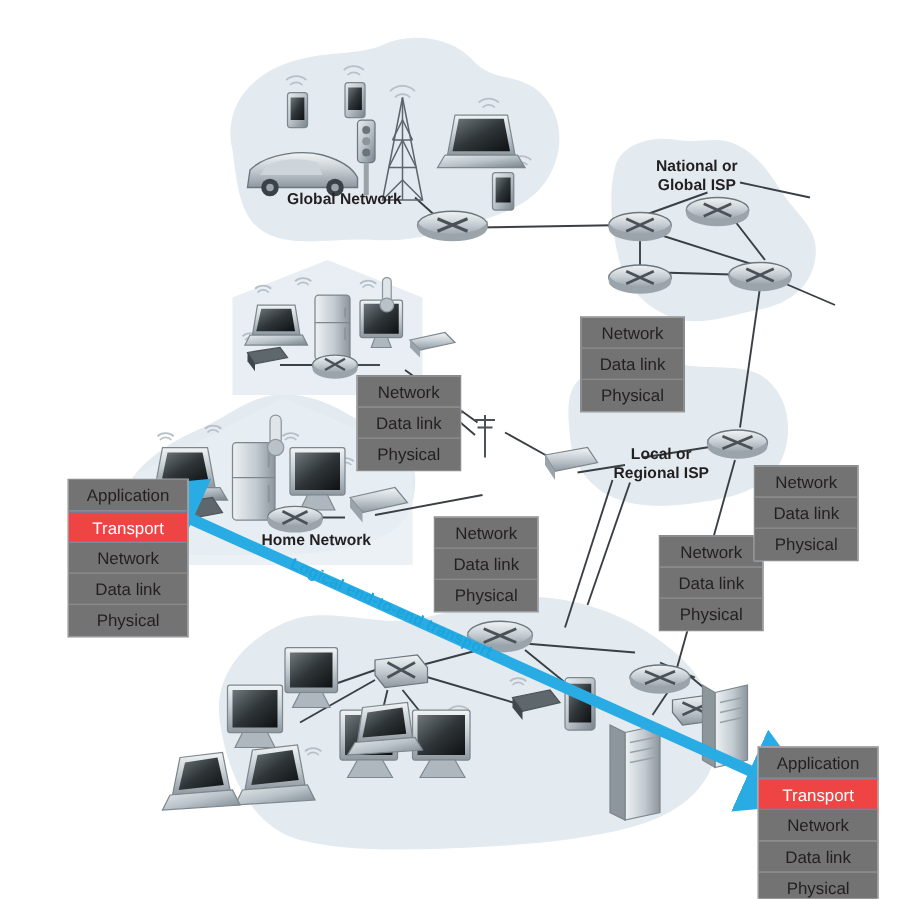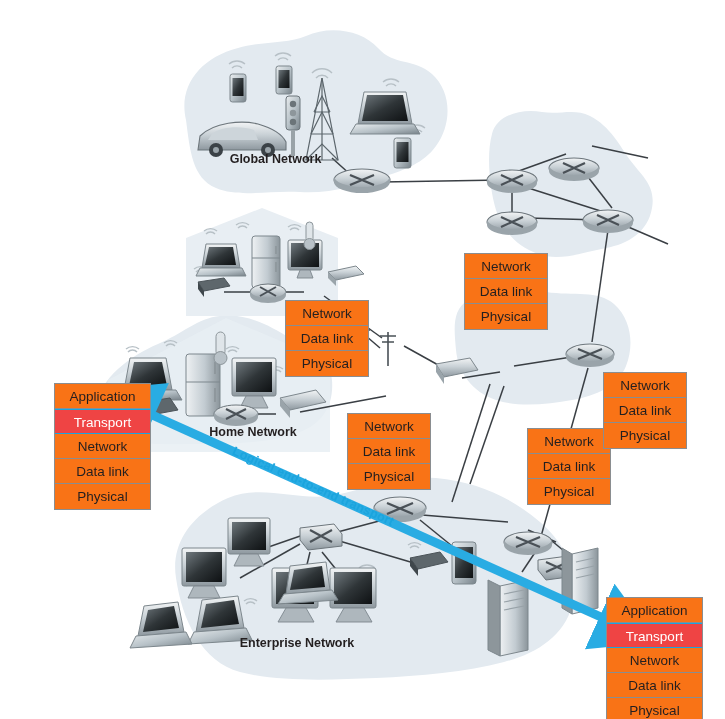--- a/index.html
+++ b/index.html
@@ -2,21 +2,21 @@
 <html><head>
 <meta charset="utf-8">
 <style>
   html,body{margin:0;padding:0;background:#ffffff;}
   body{width:725px;height:719px;font-family:"Liberation Sans",sans-serif;overflow:hidden;}
   #stage{position:relative;width:725px;height:719px;background:#fff;}
   svg.layer{position:absolute;left:0;top:0;width:725px;height:719px;}
   .stack{position:absolute;border:1.4px solid #8a8d90;background:#fff;box-sizing:border-box;}
   .stack .row{
     height:25px;line-height:25px;text-align:center;font-size:13.5px;color:#231f20;
-    border-bottom:1.4px solid #8a8d90;box-sizing:border-box;background:#f97316;white-space:nowrap;
+    border-bottom:1.4px solid #8a8d90;box-sizing:border-box;background:#737373;white-space:nowrap;
   }
   .stack .row:last-child{border-bottom:none;}
   .stack .row.hl{background:#ef4444;color:#ffffff;border-top:1.4px solid #19a5e0;border-bottom:1.4px solid #19a5e0;}
   .netlabel{position:absolute;font-size:12.5px;font-weight:bold;color:#231f20;white-space:nowrap;text-align:center;}
   .arrowlabel{position:absolute;font-size:12.5px;font-weight:bold;color:#1ba4dd;white-space:nowrap;
       transform-origin:0 0;letter-spacing:.2px;}
 </style>
 </head>
 <body>
 
@@ -409,25 +409,32 @@
       </marker>
       <marker id="arrR" markerWidth="8" markerHeight="8" refX="1.5" refY="4" orient="auto">
         <path d="M0 0 L7 4 L0 8 Z" fill="#29ace3"></path>
       </marker>
     </defs>
     <line x1="150" y1="414" x2="612" y2="622" stroke="#29ace3" stroke-width="9" marker-start="url(#arrL)" marker-end="url(#arrR)"></line>
   </svg>
 
   <div class="netlabel" style="left:218px;top:152px;width:115px;">Global Network</div>
 
-
+  <div class="netlabel" style="left:505px;top:126px;width:105px;line-height:15px;">
+    <span>National or</span><br>
+    <span>Global ISP</span>
+  </div>
+
+  <div class="netlabel" style="left:474px;top:356px;width:110px;line-height:15px;">
+    <span>Local or</span><br>
+    <span>Regional ISP</span>
+  </div>
 
   <div class="netlabel" style="left:198px;top:425px;width:110px;">Home Network</div>
 
-  <div class="netlabel" style="left:222px;top:636px;width:150px;">Enterprise Network</div>
 
   <div class="arrowlabel" style="left:236px;top:444px;transform:rotate(24.2deg);">Logical end-to-end transport</div>
 
   <div class="stack" style="left:54px;top:383px;width:97px;">
     <div class="row">Application</div>
     <div class="row hl">Transport</div>
     <div class="row">Network</div>
     <div class="row">Data link</div>
     <div class="row">Physical</div>
   </div>

